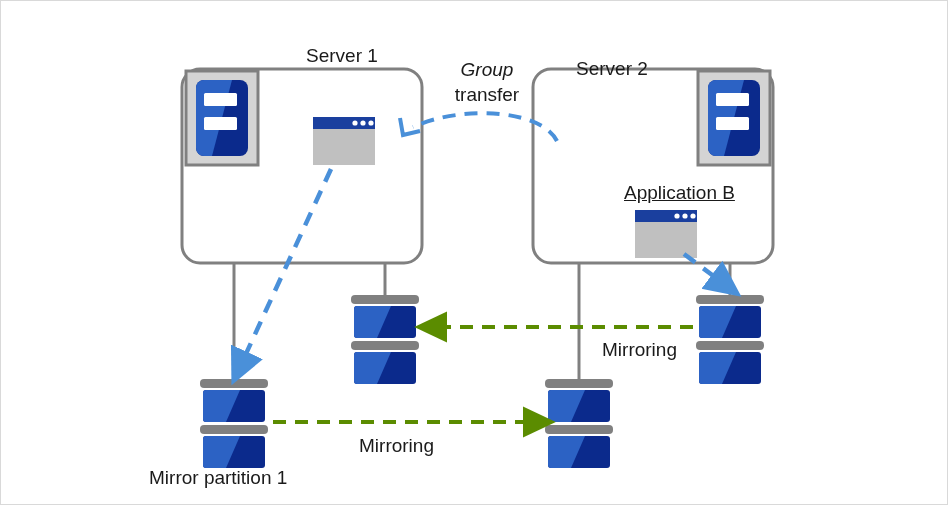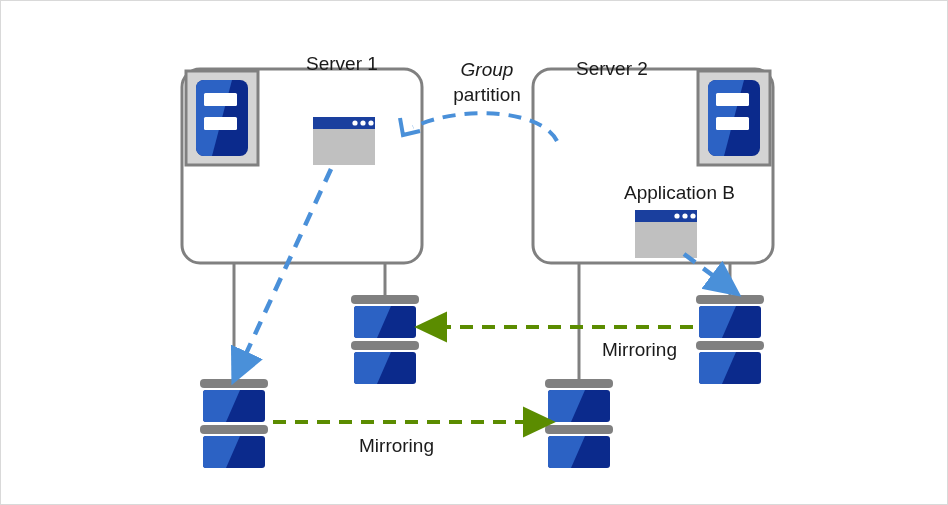--- a/index.html
+++ b/index.html
@@ -127,30 +127,31 @@
     <line x1="330" y1="168" x2="238" y2="368" stroke="#4a90d9" stroke-width="4.5" stroke-dasharray="14 10" marker-end="url(#blue-solid-head)"></line>
 
     <line x1="683" y1="253" x2="726" y2="285" stroke="#4a90d9" stroke-width="4.5" stroke-dasharray="14 10" marker-end="url(#blue-solid-head)"></line>
 
     <line x1="692" y1="326" x2="432" y2="326" stroke="#5b8c00" stroke-width="4" stroke-dasharray="13 9" marker-end="url(#green-head-left)"></line>
 
     <line x1="272" y1="421" x2="536" y2="421" stroke="#5b8c00" stroke-width="4" stroke-dasharray="13 9" marker-end="url(#green-head-right)"></line>
 
   </svg>
 
-  <div class="lbl" style="left:305px; top:44px;margin-top:8px;">Server 1</div>
+  <div class="lbl" style="left:305px; top:44px;">Server 1</div>
 
   <div class="lbl" style="left:575px; top:57px;">Server 2</div>
 
 
-  <div class="lbl" style="left:623px; top:181px;">Application  B</div>
+  <div class="lbl" style="left:623px; top:181px;text-decoration:underline;">Application  B</div>
 
   <div class="lbl center" style="left:449px; top:58px; width:74px;font-style:italic;">Group</div>
 
-  <div class="lbl center" style="left:444px; top:83px; width:84px;">partition</div>
+  <div class="lbl center" style="left:444px; top:83px; width:84px;">transfer</div>
 
   <div class="lbl" style="left:601px; top:338px;">Mirroring</div>
 
   <div class="lbl" style="left:358px; top:434px;">Mirroring</div>
 
+  <div class="lbl" style="left:148px; top:466px;">Mirror partition 1</div>
 
 
 </div>
 
 </body></html>

